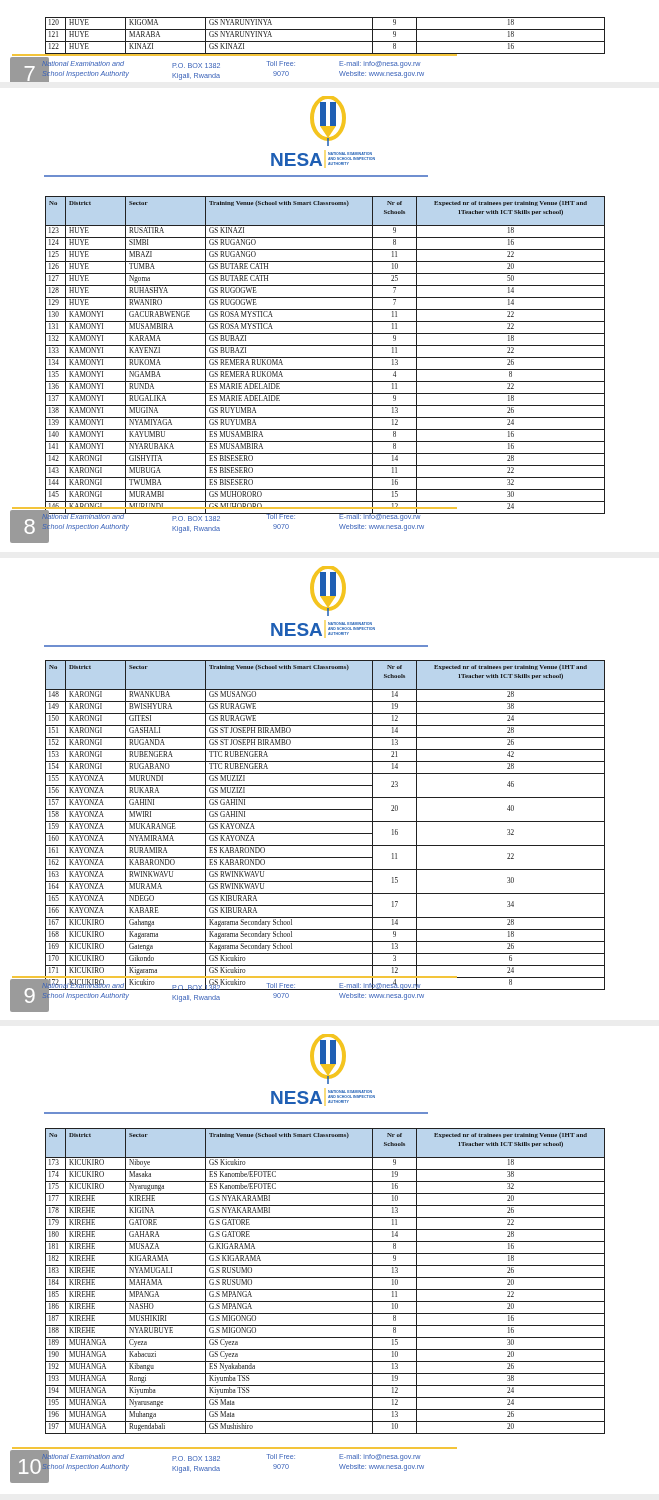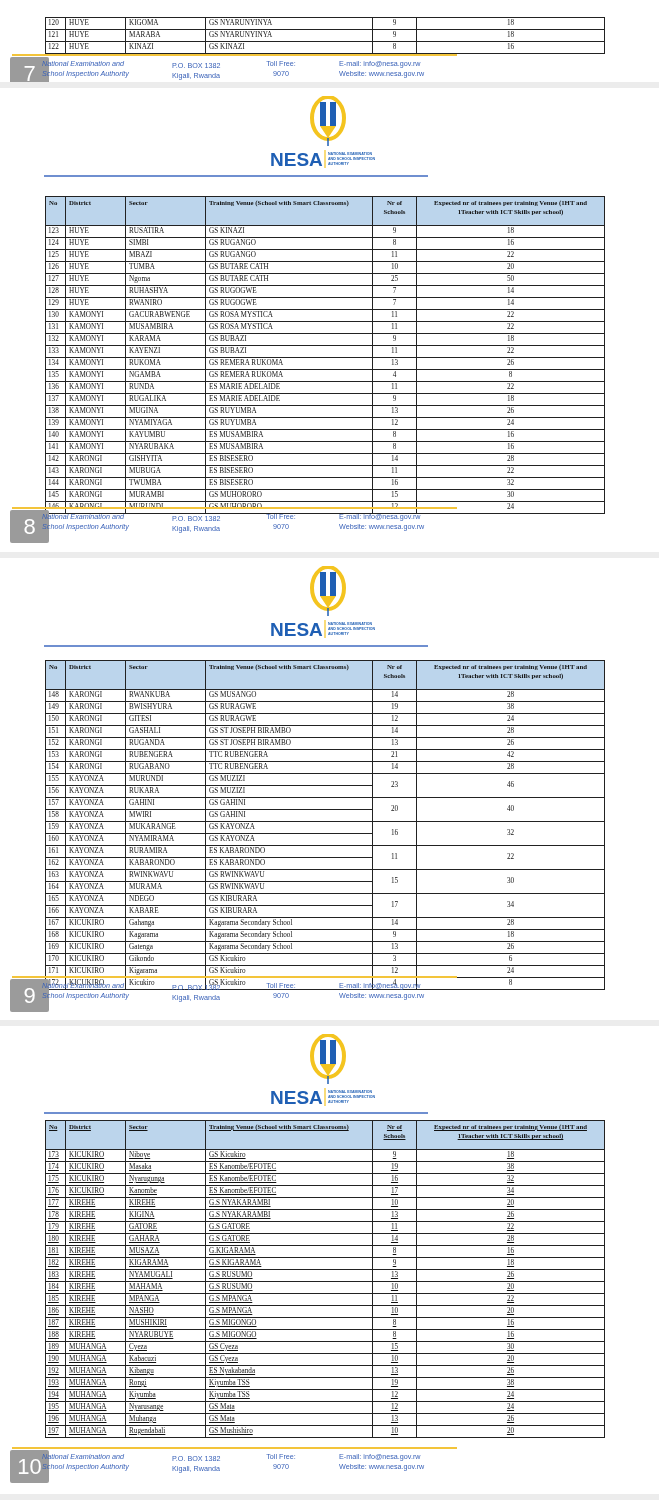--- a/index.html
+++ b/index.html
@@ -604,21 +604,21 @@
     <polygon points="52,30 68,30 60,42" fill="#f4c41f"></polygon>
     <line x1="60" y1="42" x2="60" y2="50" stroke="#1f5fb4" stroke-width="1.5"></line>
     <text x="2" y="70" font-family="Liberation Sans, sans-serif" font-weight="bold" font-size="19" fill="#1f5fb4">NESA</text>
     <line x1="57" y1="54" x2="57" y2="72" stroke="#f4c41f" stroke-width="1.2"></line>
     <text x="60" y="59" font-family="Liberation Sans, sans-serif" font-weight="bold" font-size="3.6" fill="#1f5fb4">NATIONAL EXAMINATION</text>
     <text x="60" y="64" font-family="Liberation Sans, sans-serif" font-weight="bold" font-size="3.6" fill="#1f5fb4">AND SCHOOL INSPECTION</text>
     <text x="60" y="69" font-family="Liberation Sans, sans-serif" font-weight="bold" font-size="3.6" fill="#1f5fb4">AUTHORITY</text>
   </svg>
 </div>
   <div class="logo-rule" style="top:86px;"></div>
-  <table class="grid" style="top:94px;text-decoration:underline;">
+  <table class="grid" style="top:102px;">
     <colgroup>
         <col class="cno">
         <col class="cdist">
         <col class="csec">
         <col class="cven">
         <col class="cnr">
         <col class="cexp">
       </colgroup>
     <thead>
         <tr style="height: 29px;">
@@ -649,28 +649,20 @@
         </tr>
         <tr class="r">
           <td class="no">175</td>
           <td>KICUKIRO</td>
           <td>Nyarugunga</td>
           <td>ES Kanombe/EFOTEC</td>
           <td class="c">16</td>
           <td class="c">32</td>
         </tr>
         <tr class="r">
-          <td class="no">176</td>
-          <td>KICUKIRO</td>
-          <td>Kanombe</td>
-          <td>ES Kanombe/EFOTEC</td>
-          <td class="c">17</td>
-          <td class="c">34</td>
-        </tr>
-        <tr class="r">
           <td class="no">177</td>
           <td>KIREHE</td>
           <td>KIREHE</td>
           <td>G.S NYAKARAMBI</td>
           <td class="c">10</td>
           <td class="c">20</td>
         </tr>
         <tr class="r">
           <td class="no">178</td>
           <td>KIREHE</td>

